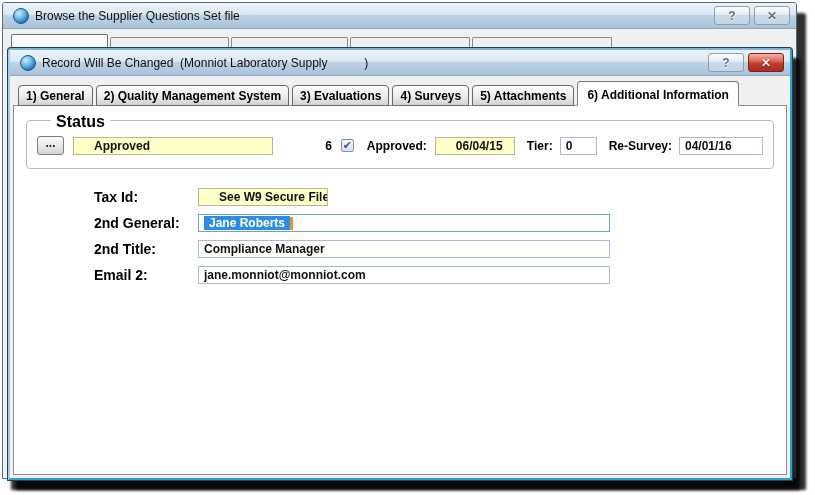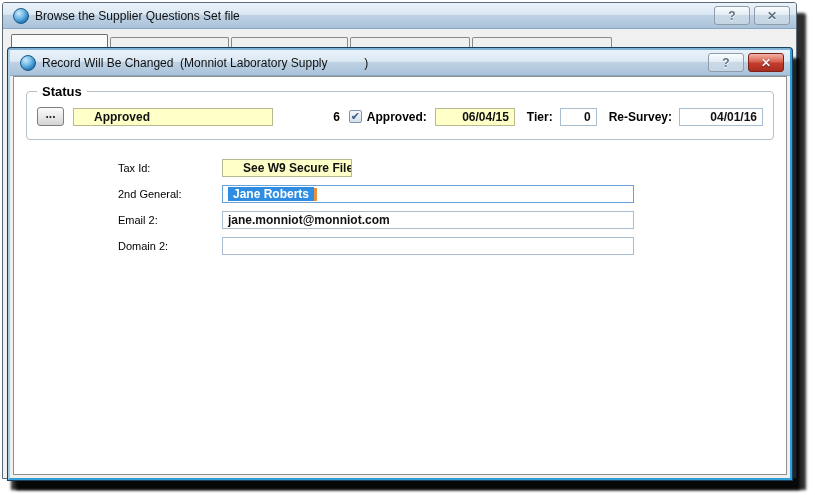--- a/index.html
+++ b/index.html
@@ -75,59 +75,59 @@
     position:relative; z-index:2; flex:1 1 auto; margin:0 3px 3px 3px;
     background:#ffffff; border:1px solid #8f8f8f;
   }
 
   
   .groupbox {
     position:relative; margin:14px 12px 0 12px; border:1px solid #b3c0ca;
     border-radius:4px; padding:15px 10px 13px 10px;
   }
   .groupbox-label {
-    position:absolute; top:-8px; left:10px; background:#ffffff; padding:0 5px;
-    font-size:13px; font-weight:bold; color:#000;
+    position:absolute; top:-8px; left:24px; background:#ffffff; padding:0 5px;
+    font-size:16px; font-weight:bold; color:#000;
   }
   .status-row { display:flex; align-items:center; }
   .dots-btn {
     width:27px; height:19px; display:flex; align-items:center; justify-content:center;
     border:1px solid #7e7e7e; border-radius:3px; font-size:12px; font-weight:bold;
     color:#222; line-height:8px; padding-bottom:6px;
     background:linear-gradient(180deg,#fafafa 0%,#e8e8e8 55%,#d3d3d3 100%);
     cursor:default;
   }
   .field {
     height:18px; line-height:16px; background:#ffffff; border:1px solid #a9bdd1;
     font-size:12px; font-weight:bold; color:#111; padding:0 5px; overflow:hidden;
     white-space:nowrap;
   }
   .field.yellow { background:#ffffc8; border-color:#b9b98f;padding-left:20px; }
-  .field.right { text-align:right; }
+  .field.right { }
   .lbl { font-size:12px; font-weight:bold; color:#000; white-space:nowrap; }
 
   .status-field { width:200px; margin-left:9px; }
   .seq-num { margin-left:auto; }
   .checkbox {
     width:13px; height:13px; margin-left:9px; border:1px solid #7a96b4; border-radius:2px;
     background:linear-gradient(180deg,#f4f8fb 0%,#d4e0ea 100%);
     display:flex; align-items:center; justify-content:center;
     font-size:11px; line-height:11px; color:#3c5a82; cursor:default;
   }
-  .cb-label { margin-left:5px; }
+  .cb-label { margin-left:13px; }
   .date-field { width:80px; margin-left:8px; }
   .tier-label { margin-left:12px; }
   .tier-field { width:37px; margin-left:7px; }
   .resurvey-label { margin-left:12px;text-align:right; }
   .resurvey-field { width:84px; margin-left:7px; }
 
   
   .form-area { margin-top:19px; }
   .form-row { display:flex; align-items:center; padding-left:80px; margin-bottom:8px; }
-  .form-label { width:104px; font-size:11px; font-weight:normal; color:#000;margin-left:24px; }
+  .form-label { width:104px; font-size:14px; font-weight:bold; color:#000; }
   .field.short { width:130px; }
   .field.long { width:412px; }
   .field.focused { border-color:#6aa2d8; }
   .sel-text { background:#2e8de3; color:#ffffff; padding:0 5px; }
   .caret { display:inline-block; width:3px; height:13px; background:#e8923d;
            vertical-align:middle; margin-left:0; }
 </style>
 </head>
 <body>
 
@@ -150,20 +150,28 @@
   </div>
 
   <div class="dialog">
     <div class="titlebar">
       <div class="app-icon"></div>
       <div class="title-text">Record Will Be Changed  (Monniot Laboratory Supply           )</div>
       <div class="win-btn">?</div>
       <div class="win-btn close-red">✕</div>
     </div>
 
+    <div class="tabs">
+      <div class="tab">1) General</div>
+      <div class="tab">2) Quality Management System</div>
+      <div class="tab">3) Evaluations</div>
+      <div class="tab">4) Surveys</div>
+      <div class="tab">5) Attachments</div>
+      <div class="tab active">6) Additional Information</div>
+    </div>
 
     <div class="content">
 
       <div class="groupbox">
         <div class="groupbox-label">Status</div>
         <div class="status-row">
           <div class="dots-btn">...</div>
           <div class="field yellow status-field">Approved</div>
           <span class="lbl seq-num">6</span>
           <div class="checkbox">
@@ -185,27 +193,27 @@
           <div class="field yellow short">See W9 Secure File</div>
         </div>
 
         <div class="form-row">
           <div class="form-label">2nd General:</div>
           <div class="field long focused">
             <span class="sel-text">Jane Roberts</span><span class="caret"></span>
           </div>
         </div>
 
+        <div class="form-row">
+          <div class="form-label">2nd Title:</div>
+          <div class="field long">Compliance Manager</div>
+        </div>
 
         <div class="form-row">
           <div class="form-label">Email 2:</div>
           <div class="field long">jane.monniot@monniot.com</div>
         </div>
 
-        <div class="form-row">
-          <div class="form-label">Domain 2:</div>
-          <div class="field long"></div>
-        </div>
 
       </div>
     </div>
   </div>
 </div>
 
 </body></html>

